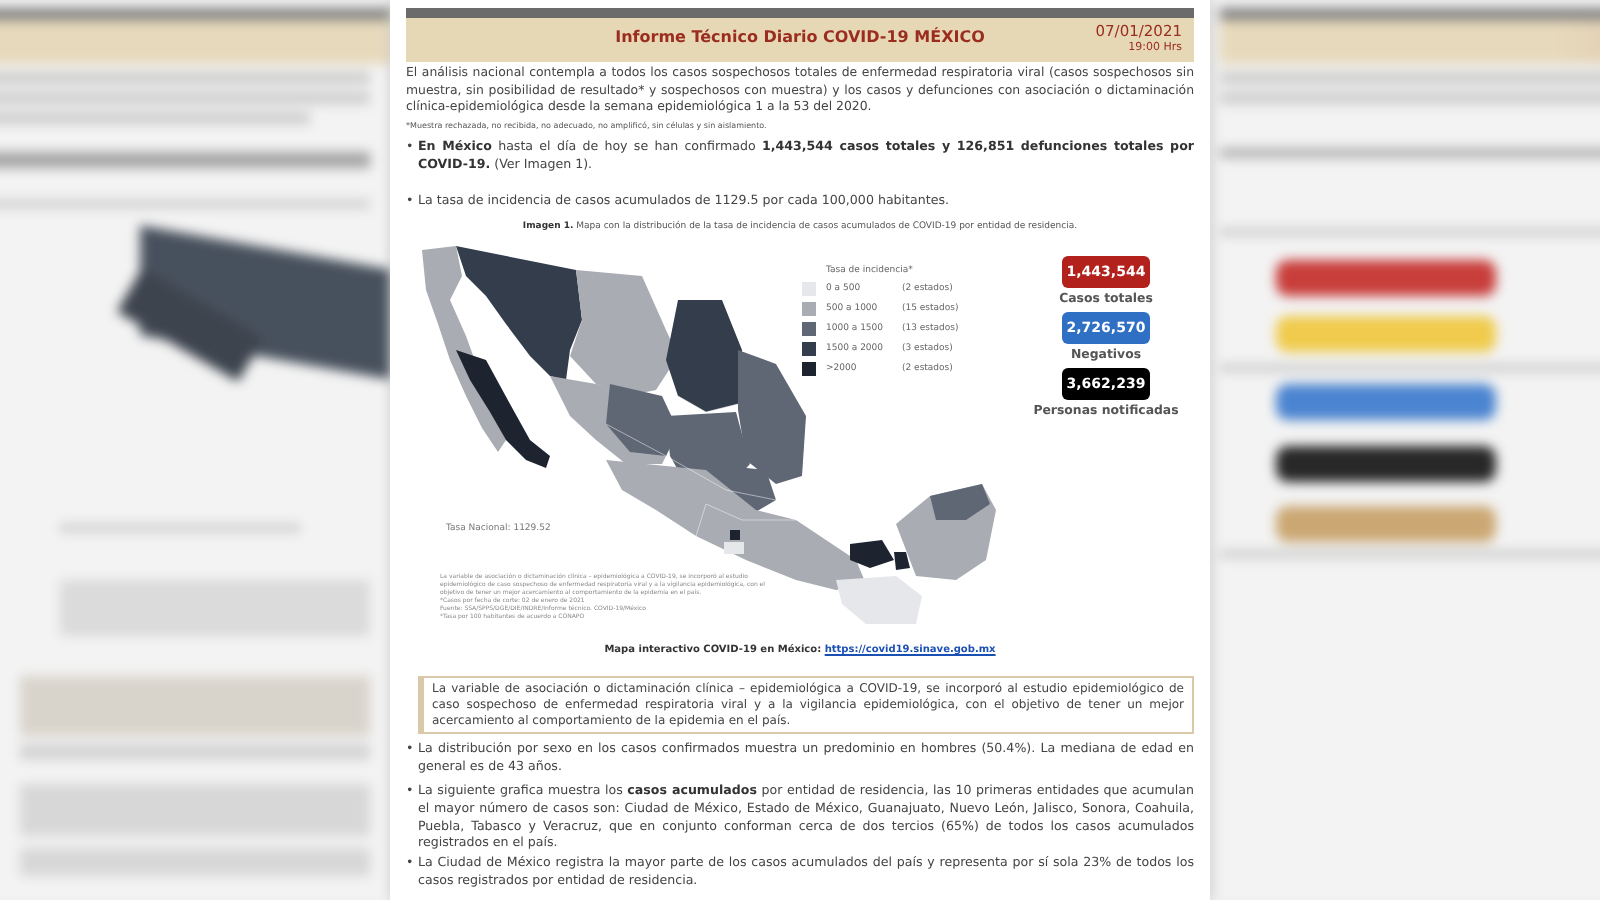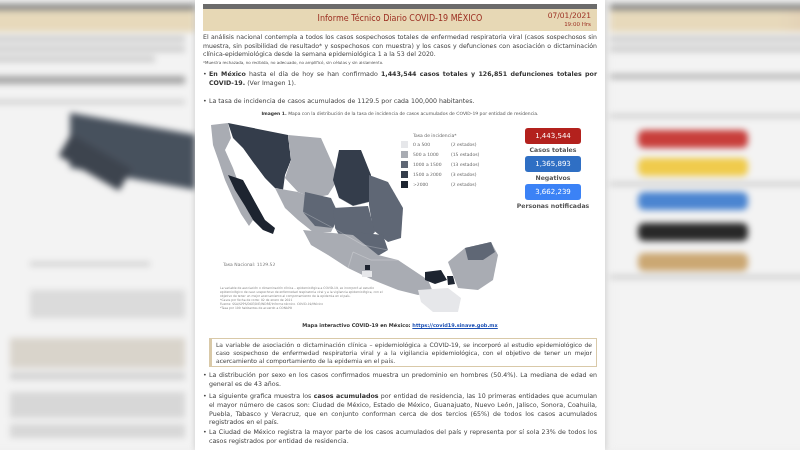--- a/index.html
+++ b/index.html
@@ -13,21 +13,21 @@
     .bg .bar-dark { position: absolute; top: 4px; left: 20px; right: 0; height: 6px; background: #6e6e6e; }
     .bg .bar-tan { position: absolute; top: 10px; left: 28px; right: 0; height: 22px; background: #e6d6b3; }
     .bg .lines { position: absolute; left: 30px; right: 10px; height: 6px; background: #c8c8c8; }
     .bg .pill { position: absolute; left: 28px; width: 110px; height: 18px; border-radius: 6px; }
     .bg .shape { position: absolute; background: #2b3644; }
 
     
     .doc { position: absolute; left: 195px; top: 0; width: 410px; height: 450px; background: #ffffff; box-shadow: 0 0 6px rgba(0,0,0,0.15); overflow: hidden; }
     .topbar { position: absolute; left: 8px; right: 8px; top: 4px; height: 5px; background: #6b6b6b; }
     .header { position: absolute; left: 8px; right: 8px; top: 9px; height: 22px; background: #e7d8b5; }
-    .header .title { position: absolute; left: 0; right: 0; top: 5px; text-align: center; font-size: 8px; font-weight: normal; color: #9b2d20; }
+    .header .title { position: absolute; left: 0; right: 0; top: 5px; text-align: center; font-size: 8px; font-weight: bold; color: #9b2d20; }
     .header .date { position: absolute; right: 6px; top: 2px; text-align: right; font-size: 7.5px; color: #9b2d20; line-height: 9px; }
     .header .time { display: block; font-size: 5.5px; color: #9b2d20; }
 
     .para { position: absolute; left: 8px; right: 8px; font-size: 6.2px; color: #444; line-height: 8.6px; text-align: justify; }
     .foot { position: absolute; left: 8px; right: 8px; font-size: 4px; color: #555; }
     .bullet { position: absolute; left: 14px; right: 8px; font-size: 6.3px; color: #444; line-height: 8.8px; text-align: justify; }
     .bullet::before { content: "•"; position: absolute; left: -6px; }
     .bullet b { color: #333; }
     .caption { position: absolute; left: 0; right: 0; top: 111px; text-align: center; font-size: 4.5px; color: #555; }
     .caption b { color: #333; }
@@ -38,21 +38,21 @@
     .legend .lt { margin-left: 12px; margin-bottom: 1px; }
     .legend .row { display: flex; align-items: center; height: 10px; }
     .legend .sw { width: 7px; height: 7px; margin-right: 5px; }
     .legend .rg { width: 38px; }
     .tasa { position: absolute; left: 28px; top: 262px; font-size: 4.5px; color: #777; }
     .mapnotes { position: absolute; left: 25px; top: 286px; width: 165px; font-size: 3px; color: #888; line-height: 4px; }
 
     
     .stats { position: absolute; left: 312px; top: 128px; width: 92px; }
     .stat { display: flex; flex-direction: column; align-items: center; margin-bottom: 3px; }
-    .pill { width: 56px; height: 16px; border-radius: 3px; color: #fff; font-size: 7px; font-weight: normal; display: flex; align-items: center; justify-content: center; }
+    .pill { width: 44px; height: 16px; border-radius: 3px; color: #fff; font-size: 7px; font-weight: bold; display: flex; align-items: center; justify-content: center; }
     .slabel { font-size: 6.2px; font-weight: bold; color: #555; margin-top: 2px; white-space: nowrap; }
 
     .maplink { position: absolute; left: 0; right: 0; top: 322px; text-align: center; font-size: 5px; color: #333; font-weight: bold; }
     .maplink a { color: #1a4fb4; text-decoration: underline; font-weight: bold; }
 
     .box { position: absolute; left: 14px; right: 8px; top: 338px; height: 29px; border: 1px solid #d9c9a8; border-left: 3px solid #d9c9a8; padding: 2px 4px; font-size: 6px; color: #444; line-height: 8px; text-align: justify; }
   </style>
 </head>
 <body>
 
@@ -190,25 +190,25 @@
       <div>Fuente: SSA/SPPS/DGE/DIE/INDRE/Informe técnico. COVID-19/México</div>
       <div>*Tasa por 100 habitantes de acuerdo a CONAPO</div>
     </div>
 
     <div class="stats">
       <div class="stat">
         <div class="pill" style="background:#b3211d">1,443,544</div>
         <div class="slabel">Casos totales</div>
       </div>
       <div class="stat">
-        <div class="pill" style="background:#2f6fc4">1,365,893</div>
+        <div class="pill" style="background:#2f6fc4">2,726,570</div>
         <div class="slabel">Negativos</div>
       </div>
       <div class="stat">
-        <div class="pill" style="background:#3b82f6">3,662,239</div>
+        <div class="pill" style="background:#000000">3,662,239</div>
         <div class="slabel">Personas notificadas</div>
       </div>
     </div>
 
     <div class="maplink">
       <span>Mapa interactivo COVID-19 en México: </span><a>https://covid19.sinave.gob.mx</a>
     </div>
 
     <div class="box">La variable de asociación o dictaminación clínica – epidemiológica a COVID-19, se incorporó al estudio epidemiológico de caso sospechoso de enfermedad respiratoria viral y a la vigilancia epidemiológica, con el objetivo de tener un mejor acercamiento al comportamiento de la epidemia en el país.</div>
 

